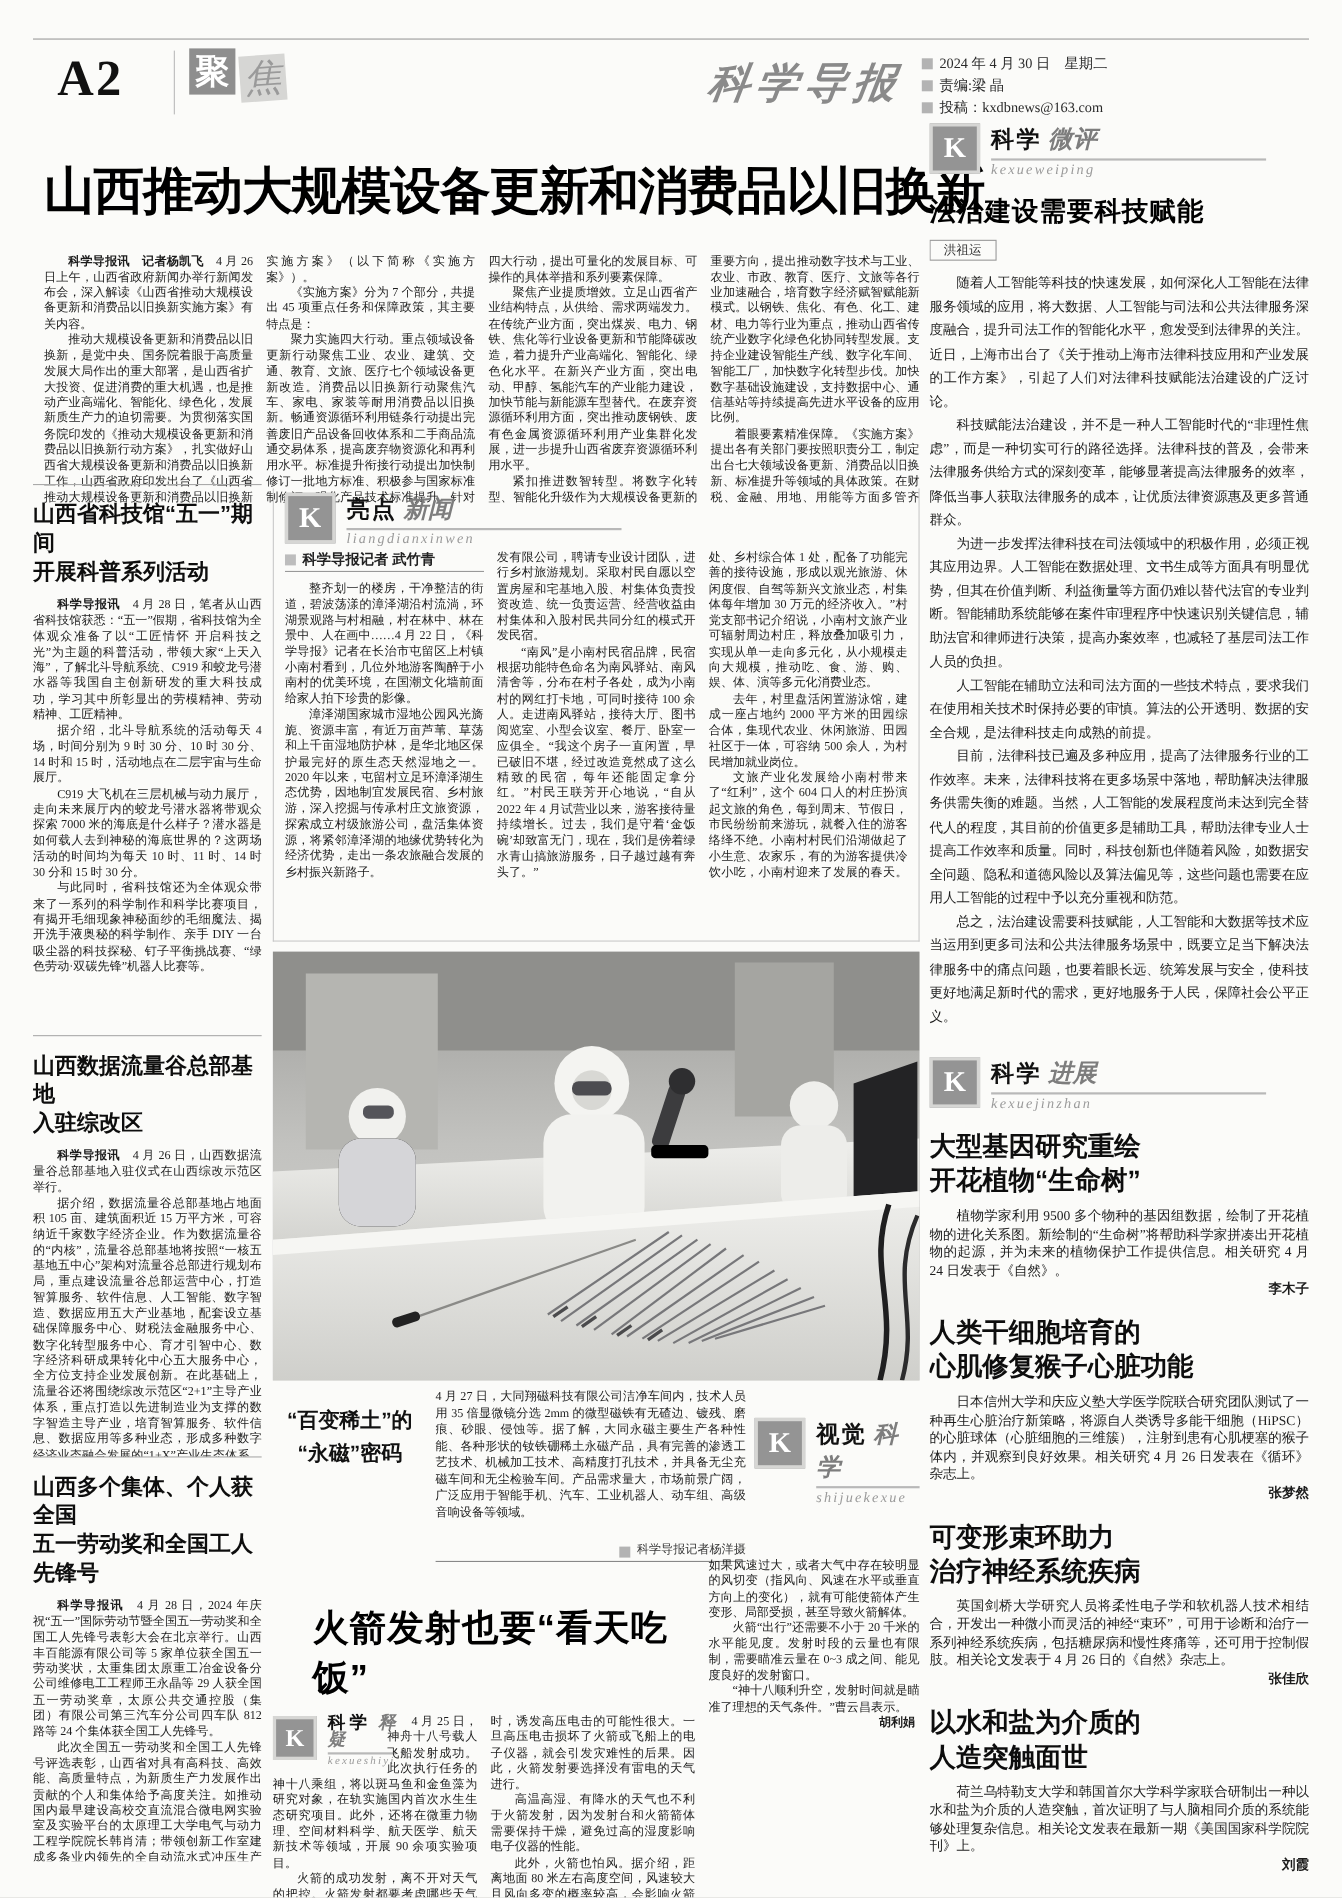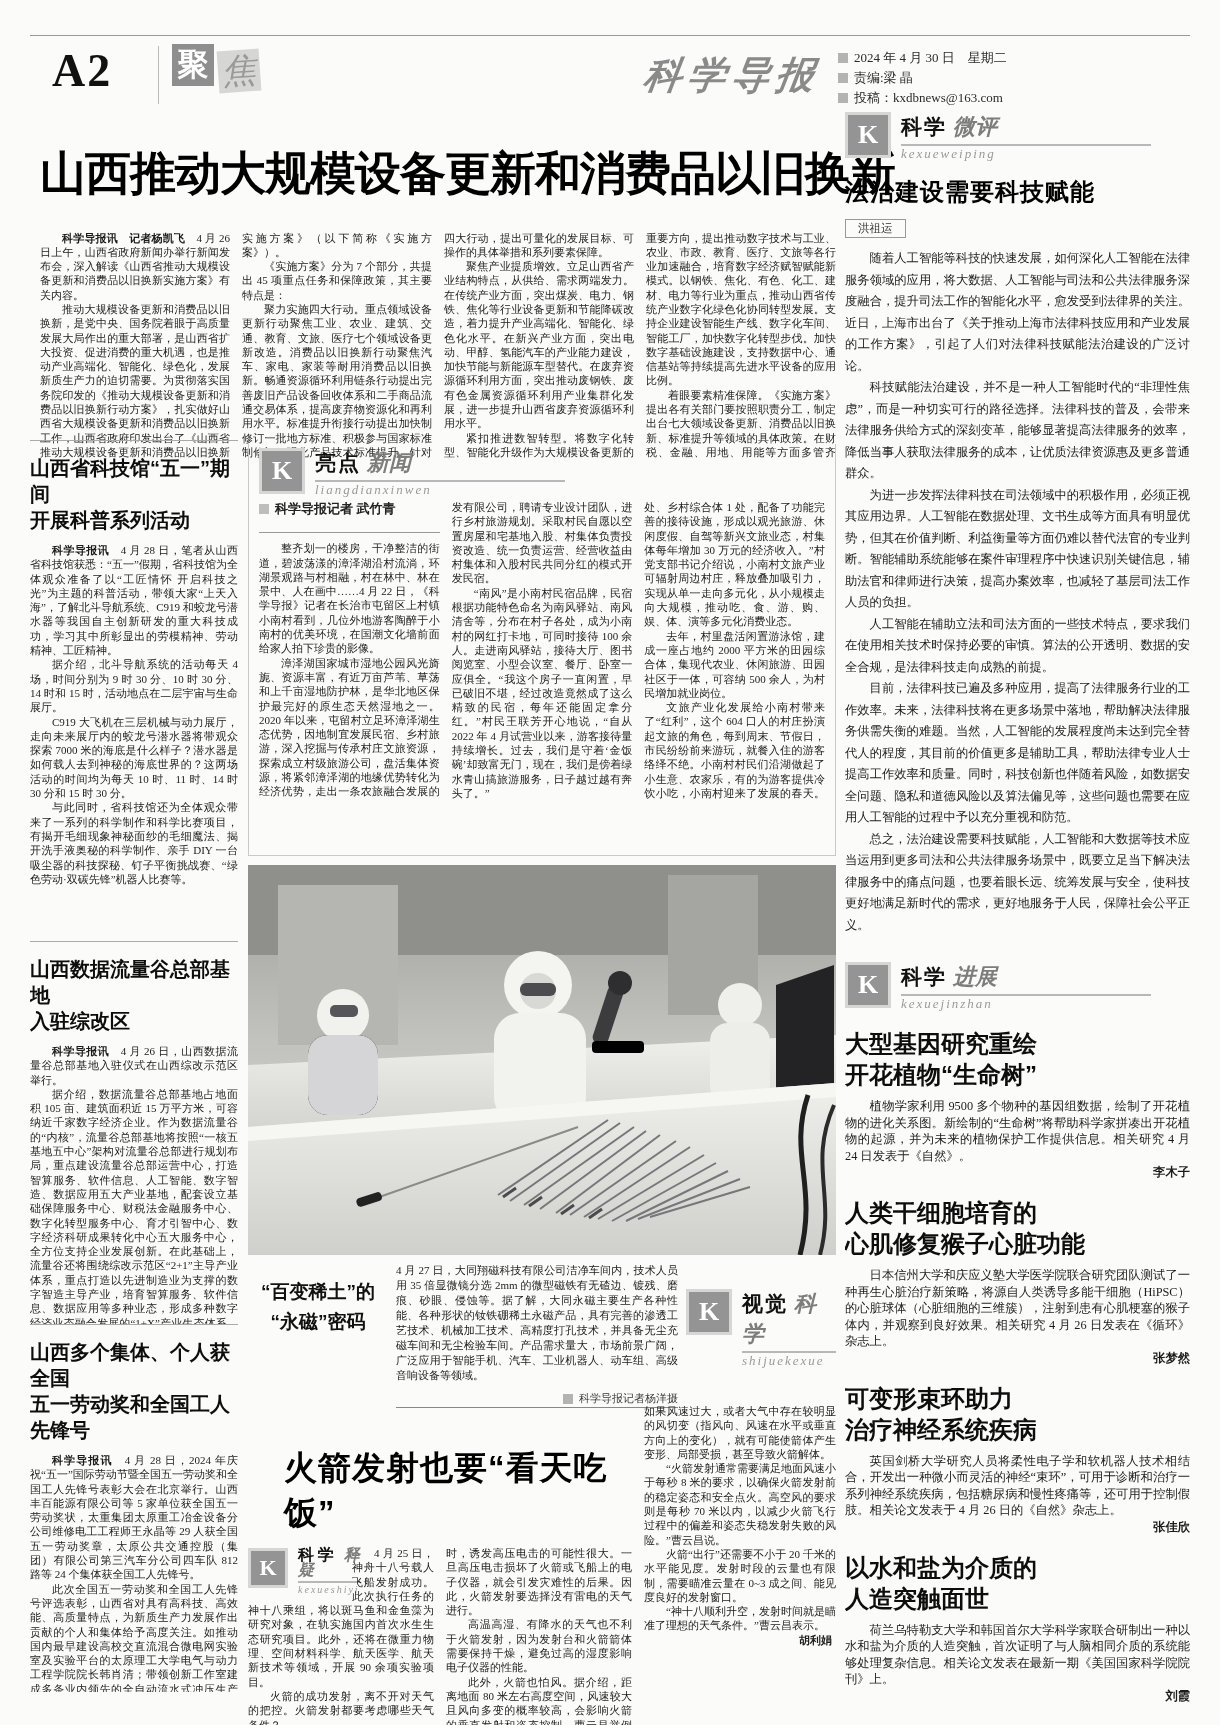--- a/index.html
+++ b/index.html
@@ -49,31 +49,31 @@
         font-weight:bold;display:flex;align-items:center;justify-content:center;flex:0 0 auto;}
   .sl-text{margin-left:10px;flex:1 1 auto;max-width:250px;}
   .sl-line{display:block;border-bottom:2px solid #b8b8b8;padding-bottom:2px;}
   .sl-main{font-family:"Liberation Sans",sans-serif;font-size:21px;font-weight:bold;color:#111;letter-spacing:2px;}
   .sl-script{font-size:22px;font-style:italic;color:#7d7d7d;margin-left:6px;font-weight:bold;}
   .sl-pinyin{display:block;font-style:italic;color:#9a9a9a;font-size:13px;letter-spacing:2px;}
   .hl-head{font-size:42px;font-weight:900;color:#000;margin:8px 0 4px 30px;letter-spacing:1px;}
   .hl-cols{display:flex;gap:12px;margin-top:2px;}
   .hl-col{flex:1 1 0;height:300px;overflow:hidden;}
   .byline{font-family:"Liberation Sans",sans-serif;font-size:13px;font-weight:bold;color:#222;
-          border-bottom:1px solid #999;padding:2px 0 16px 0;margin-bottom:8px;display:flex;align-items:center;}
+          border-bottom:1px solid #999;padding:2px 0 3px 0;margin-bottom:8px;display:flex;align-items:center;}
   .byline .sq{background:#bdbdbd;}
   
   .photo{margin-top:9px;width:588px;height:390px;background:#c9c9c6;overflow:hidden;}
   
   .cap-row{display:flex;margin-top:8px;align-items:flex-start;}
   .cap-title{flex:0 0 140px;text-align:center;font-size:19px;font-weight:bold;line-height:30px;padding-top:14px;color:#111;}
   .cap-text{flex:1 1 auto;font-size:11px;line-height:15px;text-align:justify;border-bottom:1px solid #888;
             padding-bottom:1px;margin:0 8px;}
-  .cap-text .credit{display:flex;justify-content:flex-end;align-items:center;font-family:Liberation Sans, sans-serif;
-            color:#3a3a3a;margin-top:8px;}
+  .cap-text .credit{display:flex;justify-content:flex-end;align-items:center;font-family:Liberation Mono, monospace;
+            color:#3a3a3a;margin-top:20px;}
   .cap-logo{flex:0 0 150px;padding-top:26px;}
   
   .rocket{margin-top:38px;}
   .rkt-head{font-size:33px;font-weight:900;color:#000;letter-spacing:1px;margin:0 0 10px 36px;}
   .rkt-flex{display:flex;gap:12px;}
   .rkt-left{flex:2 1 0;}
   .rkt-left-cols{display:flex;gap:12px;}
   .rkt-col{flex:1 1 0;height:268px;overflow:hidden;}
   .rkt-col3{flex:1 1 0;height:322px;overflow:hidden;margin-top:-42px;}
   .rkt-logo{float:left;width:96px;margin:2px 8px 4px 0;}
@@ -332,21 +332,20 @@
                   <p>时，诱发高压电击的可能性很大。一旦高压电击损坏了火箭或飞船上的电子仪器，就会引发灾难性的后果。因此，火箭发射要选择没有雷电的天气进行。</p>
                   <p>高温高湿、有降水的天气也不利于火箭发射，因为发射台和火箭箭体需要保持干燥，避免过高的湿度影响电子仪器的性能。</p>
                   <p>此外，火箭也怕风。据介绍，距离地面 80 米左右高度空间，风速较大且风向多变的概率较高，会影响火箭的垂直发射和姿态控制。曹云昌举例说，我国的长征二号 F 运载火箭在转运过程中，对风速就有一定要求，如果地面风速超过一定值，就不能进行转运。</p>
                 </div>
             </div>
           </div>
         </div>
         <div class="rkt-col3 bodytxt cont">
           <div>
               <p>如果风速过大，或者大气中存在较明显的风切变（指风向、风速在水平或垂直方向上的变化），就有可能使箭体产生变形、局部受损，甚至导致火箭解体。</p>
-              <p>“火箭发射通常需要满足地面风速小于每秒 8 米的要求，以确保火箭发射前的稳定姿态和安全点火。高空风的要求则是每秒 70 米以内，以减少火箭飞行过程中的偏差和姿态失稳发射失败的风险。”曹云昌说。</p>
               <p>火箭“出行”还需要不小于 20 千米的水平能见度。发射时段的云量也有限制，需要瞄准云量在 0~3 成之间、能见度良好的发射窗口。</p>
               <p>“神十八顺利升空，发射时间就是瞄准了理想的天气条件。”曹云昌表示。</p>
             </div>
           <div class="author">胡利娟</div>
         </div>
       </div>
     </div>
   </section>
 
   <aside class="band-right">

